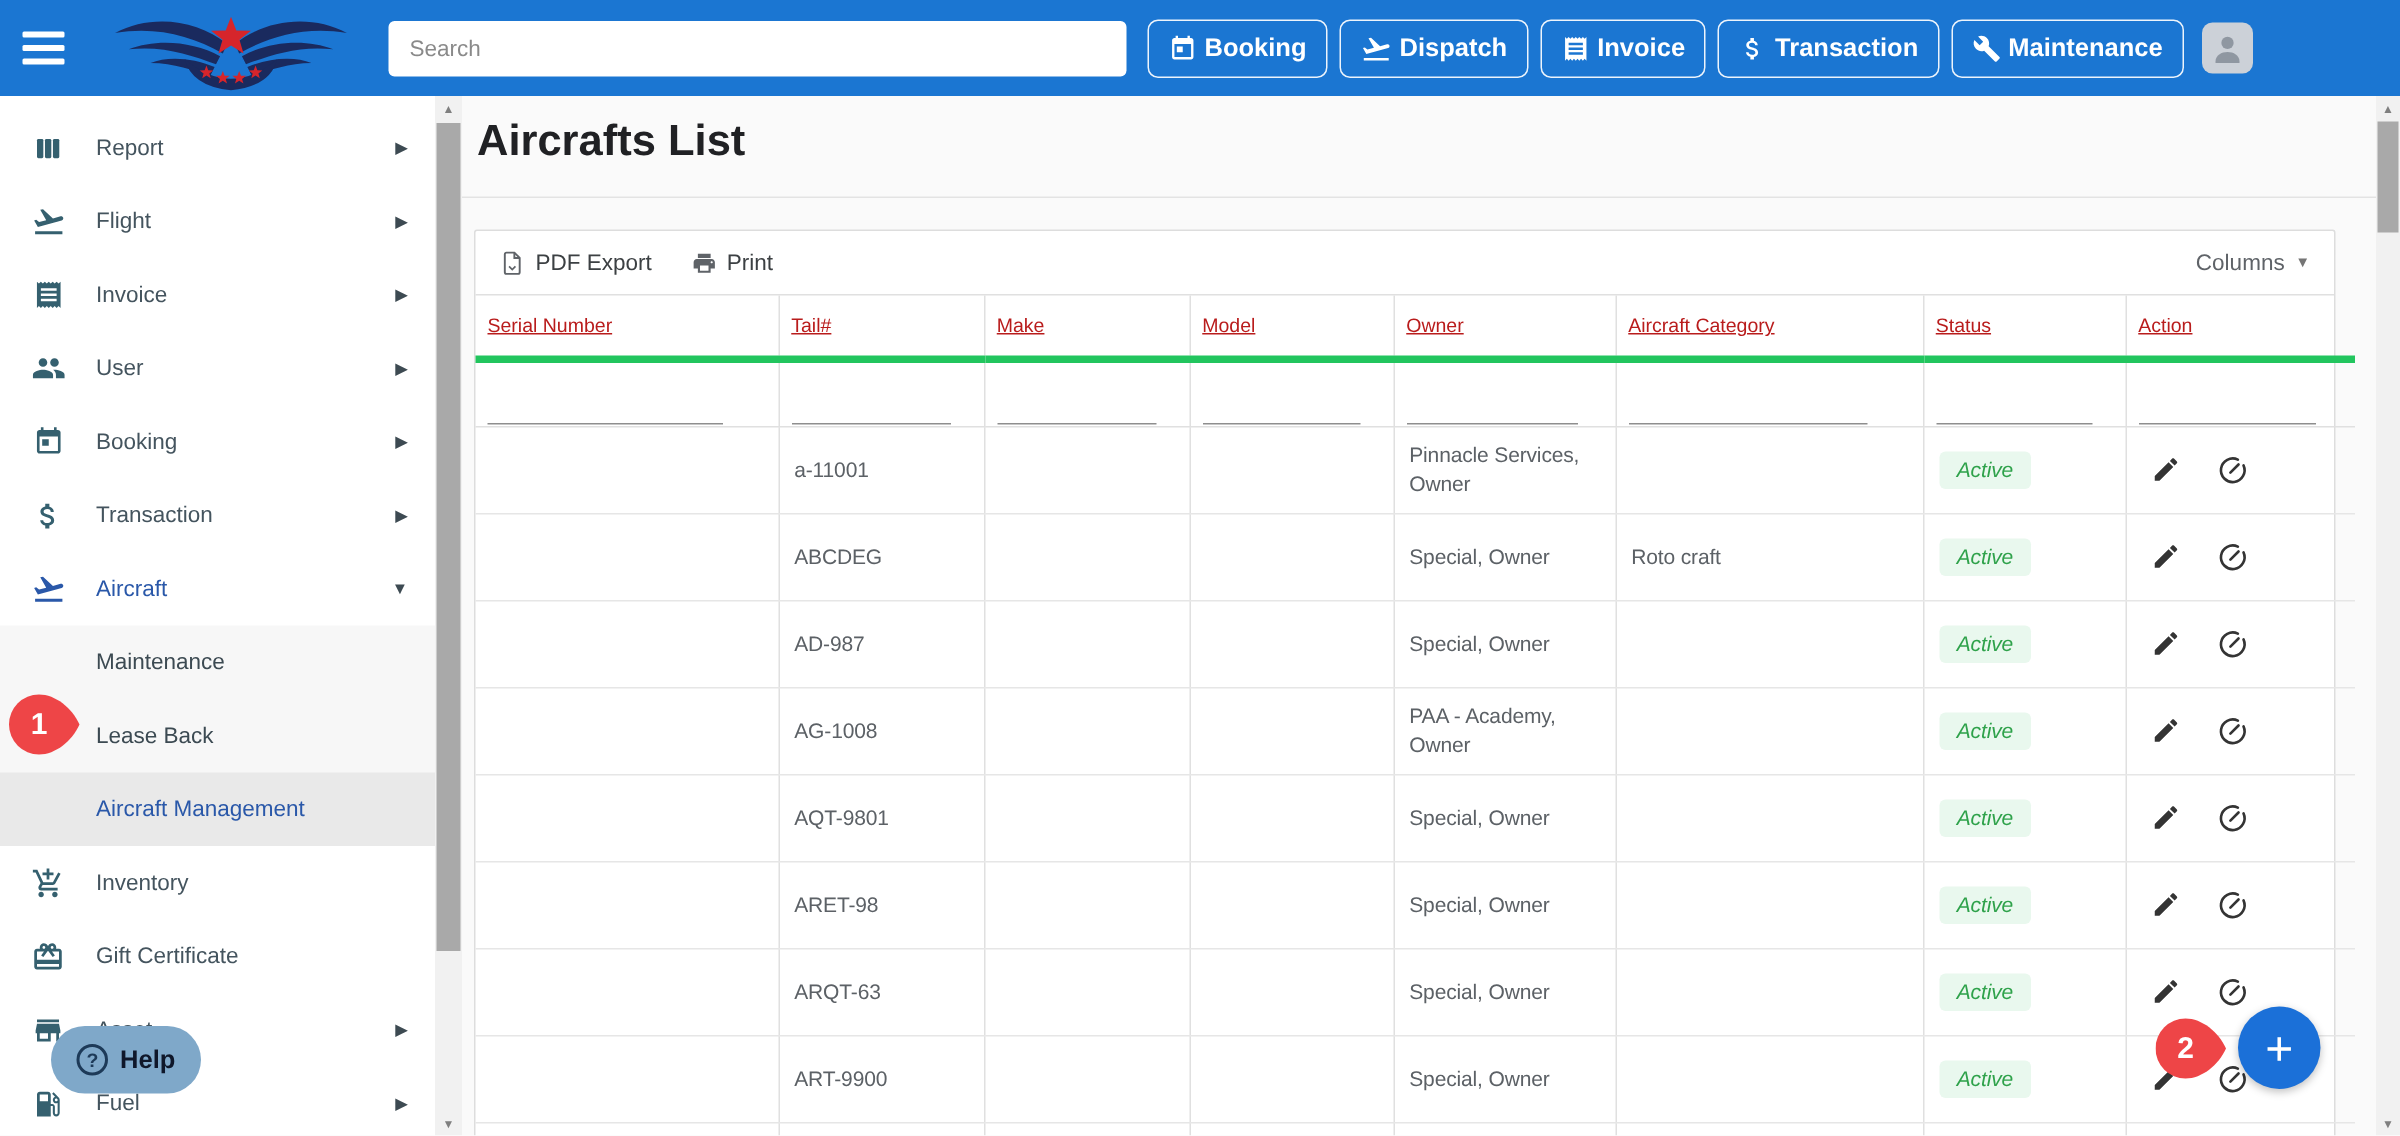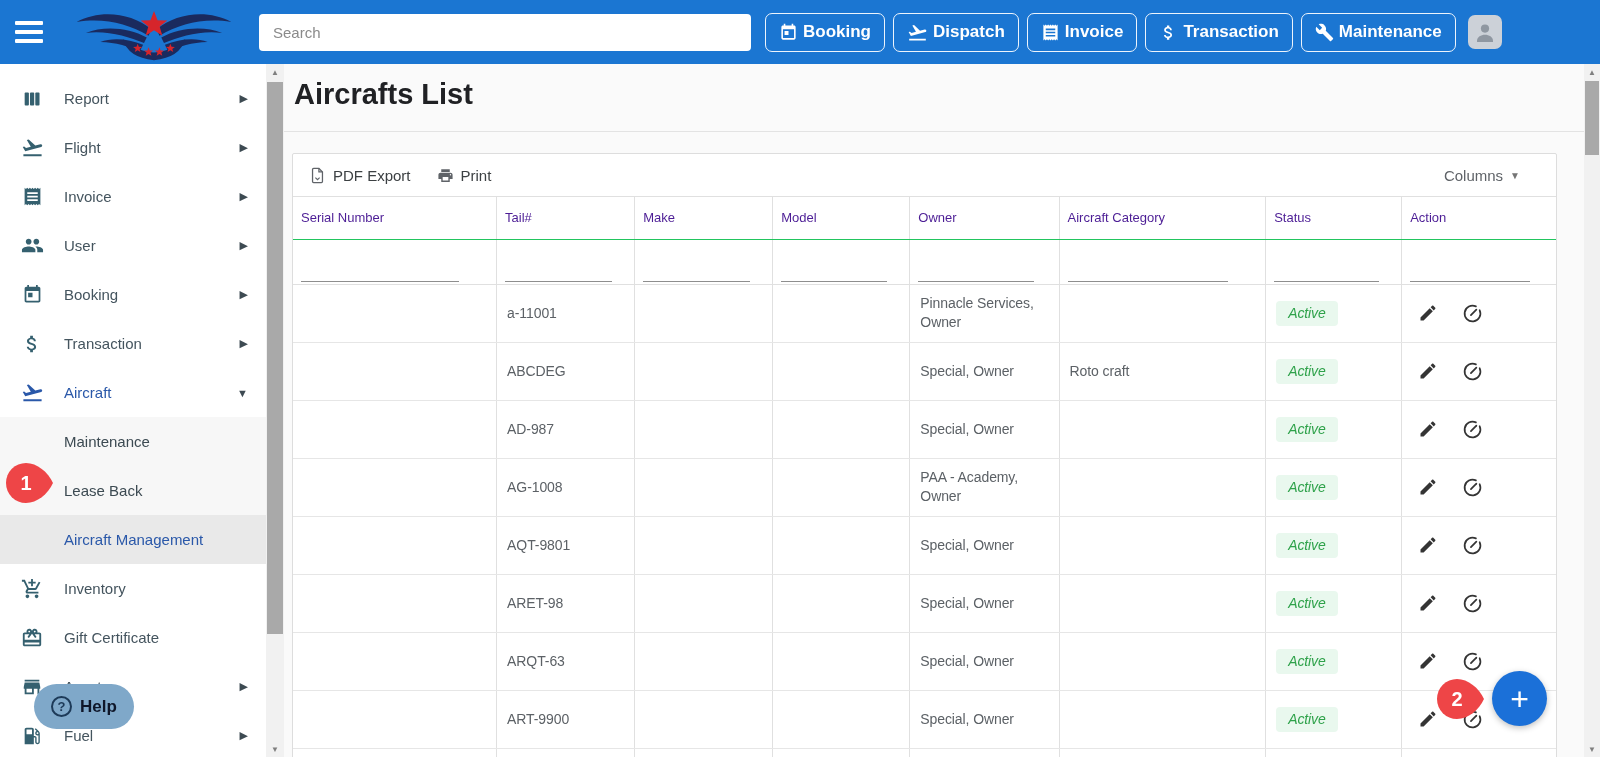--- a/index.html
+++ b/index.html
@@ -20,21 +20,21 @@
     background:transparent; border:1.5px solid rgba(255,255,255,.92); border-radius:7px;
     color:#fff; font-size:17px; font-weight:700; font-family:"Liberation Sans",sans-serif; cursor:pointer; }
   .navbtn svg { flex:0 0 auto; }
   .avatar { margin-left:12px; width:34px; height:34px; border-radius:7px; background:#ccd1d8;
     display:flex; align-items:center; justify-content:center; border:none; cursor:pointer; }
 
   
   .shell { display:flex; height:693px; position:relative; }
 
   
-  .sidebar { width:266px; background:#fff; padding-top:10px; position:relative; }
+  .sidebar { width:290px; background:#fff; padding-top:10px; position:relative; }
   .side-item { height:49px; display:flex; align-items:center; padding:0 18px 0 20px; cursor:pointer; }
   .side-item .ic { width:24px; height:24px; color:#35606f; flex:0 0 auto; display:flex; align-items:center; justify-content:center; }
   .side-item .lbl { margin-left:20px; font-size:15px; color:#44545e; }
   .side-item .chev { margin-left:auto; font-size:11px; color:#3d4a52; }
   .side-item.active .ic, .side-item.active .lbl { color:#2a58a9; }
   .submenu { background:#f7f7f7; }
   .sub-item { height:49px; display:flex; align-items:center; padding-left:64px; font-size:15px;
     color:#3c4a52; cursor:pointer; }
   .sub-item.active { background:#e9e9e9; color:#2a58a9; }
 
@@ -58,29 +58,29 @@
   
   .main { flex:1; background:#fafafa; overflow:hidden; position:relative; padding:0 43px 0 8px; }
   .page-title { font-size:29px; font-weight:700; color:#202124; margin:14px 0 0 2px; }
   .title-divider { height:1px; background:#e3e3e3; margin:20px -43px 0 -8px; }
 
   .card { margin-top:21px; background:#fff; border:1px solid #ddd; border-radius:2px; height:660px; }
   .toolbar { height:43px; display:flex; align-items:center; padding:0 16px; border-bottom:1px solid #e0e0e0; }
   .tool-btn { display:flex; gap:7px; background:none; border:none; cursor:pointer;
     font-size:15px; color:#3c4043; font-family:"Liberation Sans",sans-serif; margin-right:26px; }
   .tool-btn svg { color:#5f6368; }
-  .columns-btn { margin-left:auto; margin-right:20px; display:flex; align-items:center; gap:7px;
+  .columns-btn { margin-left:auto; margin-right:0; display:flex; align-items:center; gap:7px;
     background:none; border:none; cursor:pointer; font-size:15px; color:#5f6368; }
   .columns-btn .caret { font-size:10px; color:#757575; }
 
   table { width:100%; border-collapse:collapse; table-layout:fixed; }
   th, td { border-right:1px solid #e0e0e0; text-align:left; vertical-align:middle; }
   th:last-child, td:last-child { border-right:none; }
-  thead th { height:42px; font-weight:400; font-size:13px; color:#4c1d95;
-    padding:0 6px 0 8px; border-bottom:1px solid #22c55e; }
+  thead th { height:42px; font-weight:400; font-size:13px; color:#b91c1c;
+    padding:0 6px 0 8px; border-bottom:5px solid #22c55e;text-decoration:underline; }
   .filter-row td { height:45px; border-bottom:1px solid #e0e0e0; }
   .filter-input { display:block; width:78%; margin:22px 0 0 8px; border:none;
     border-bottom:1px solid #8e8e8e; background:transparent; height:18px; font-size:13px; }
   tbody td { height:58px; font-size:14px; color:#5c6166; padding:0 6px 0 10px;
     border-bottom:1px solid #e6e6e6; line-height:19px; letter-spacing:-0.1px; }
   .pill { display:inline-block; padding:3px 12px; border-radius:4px; background:#e9f8ee;
     color:#2fa24b; font-size:14px;font-style:italic; }
   .actions { display:flex; align-items:center; gap:24px; padding-left:6px; }
   .icon-btn { background:none; border:none; cursor:pointer; color:#343434; display:flex; }
 

